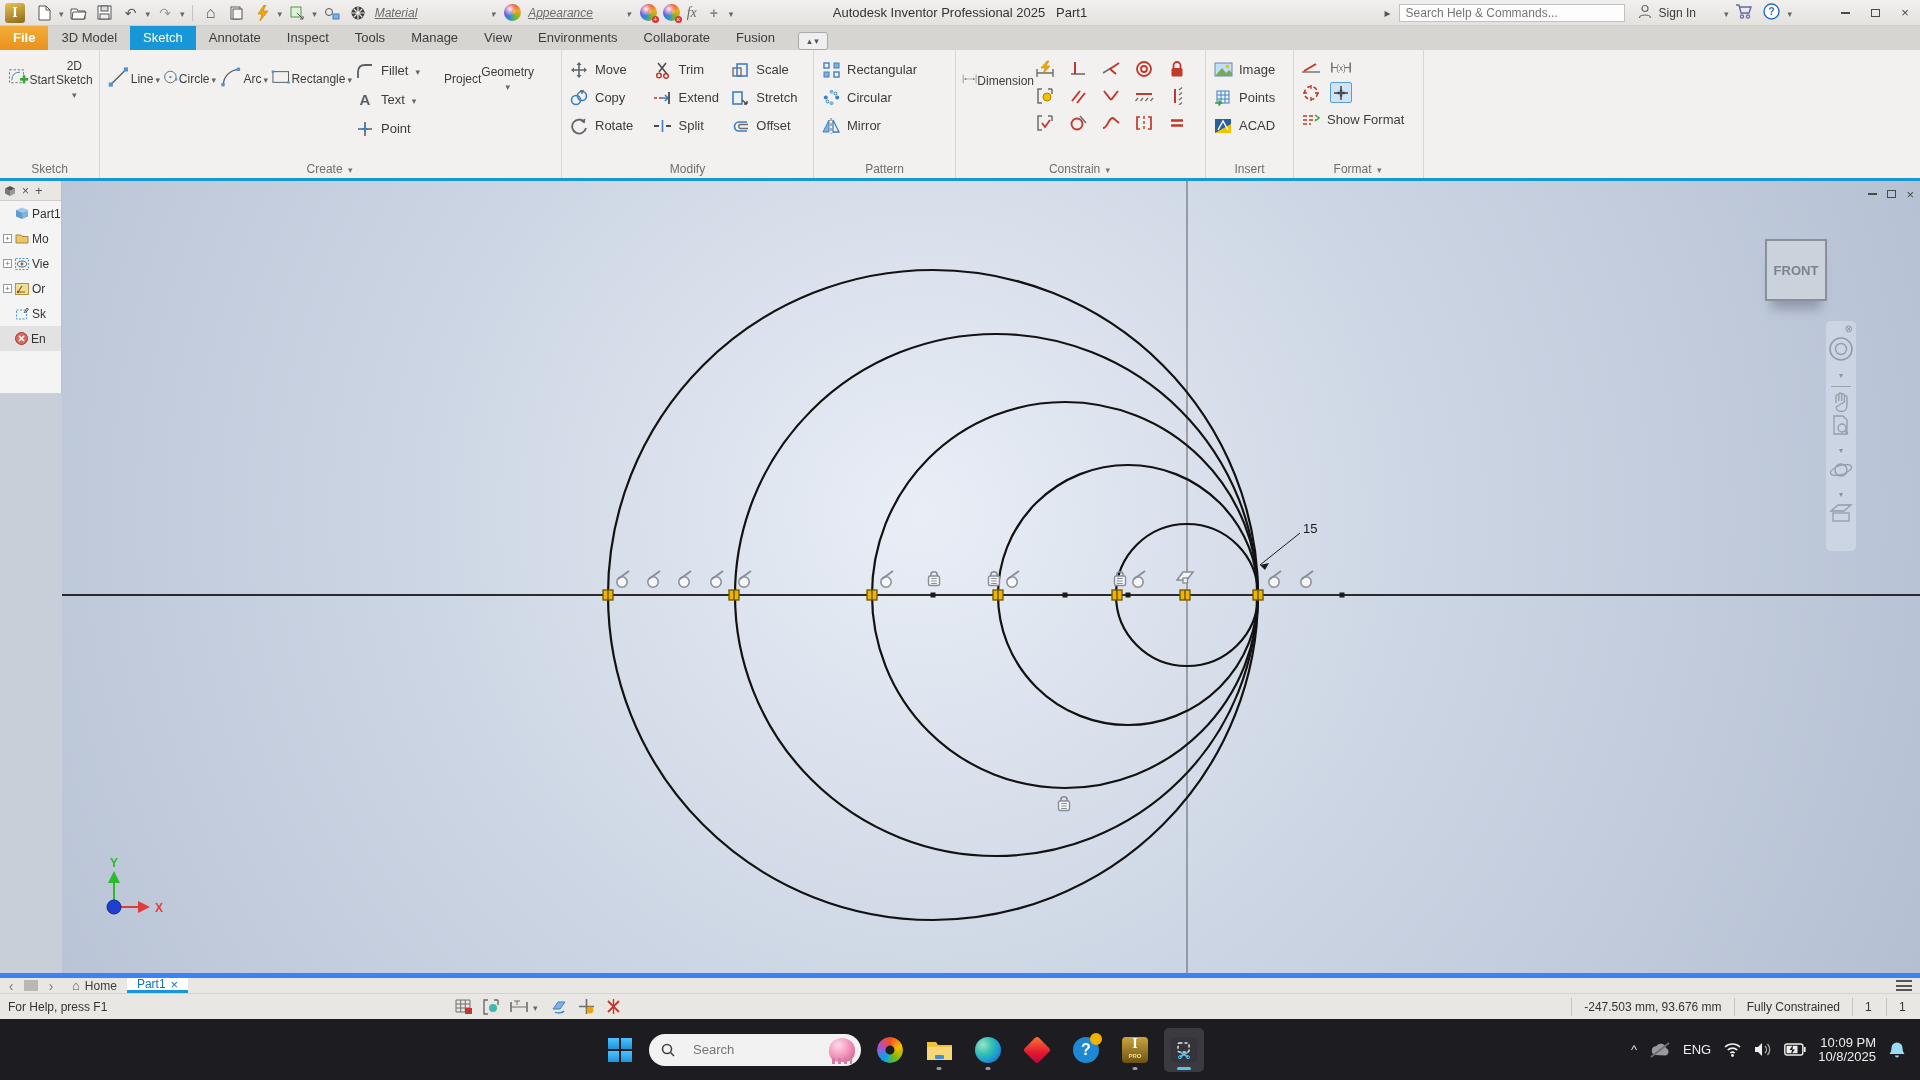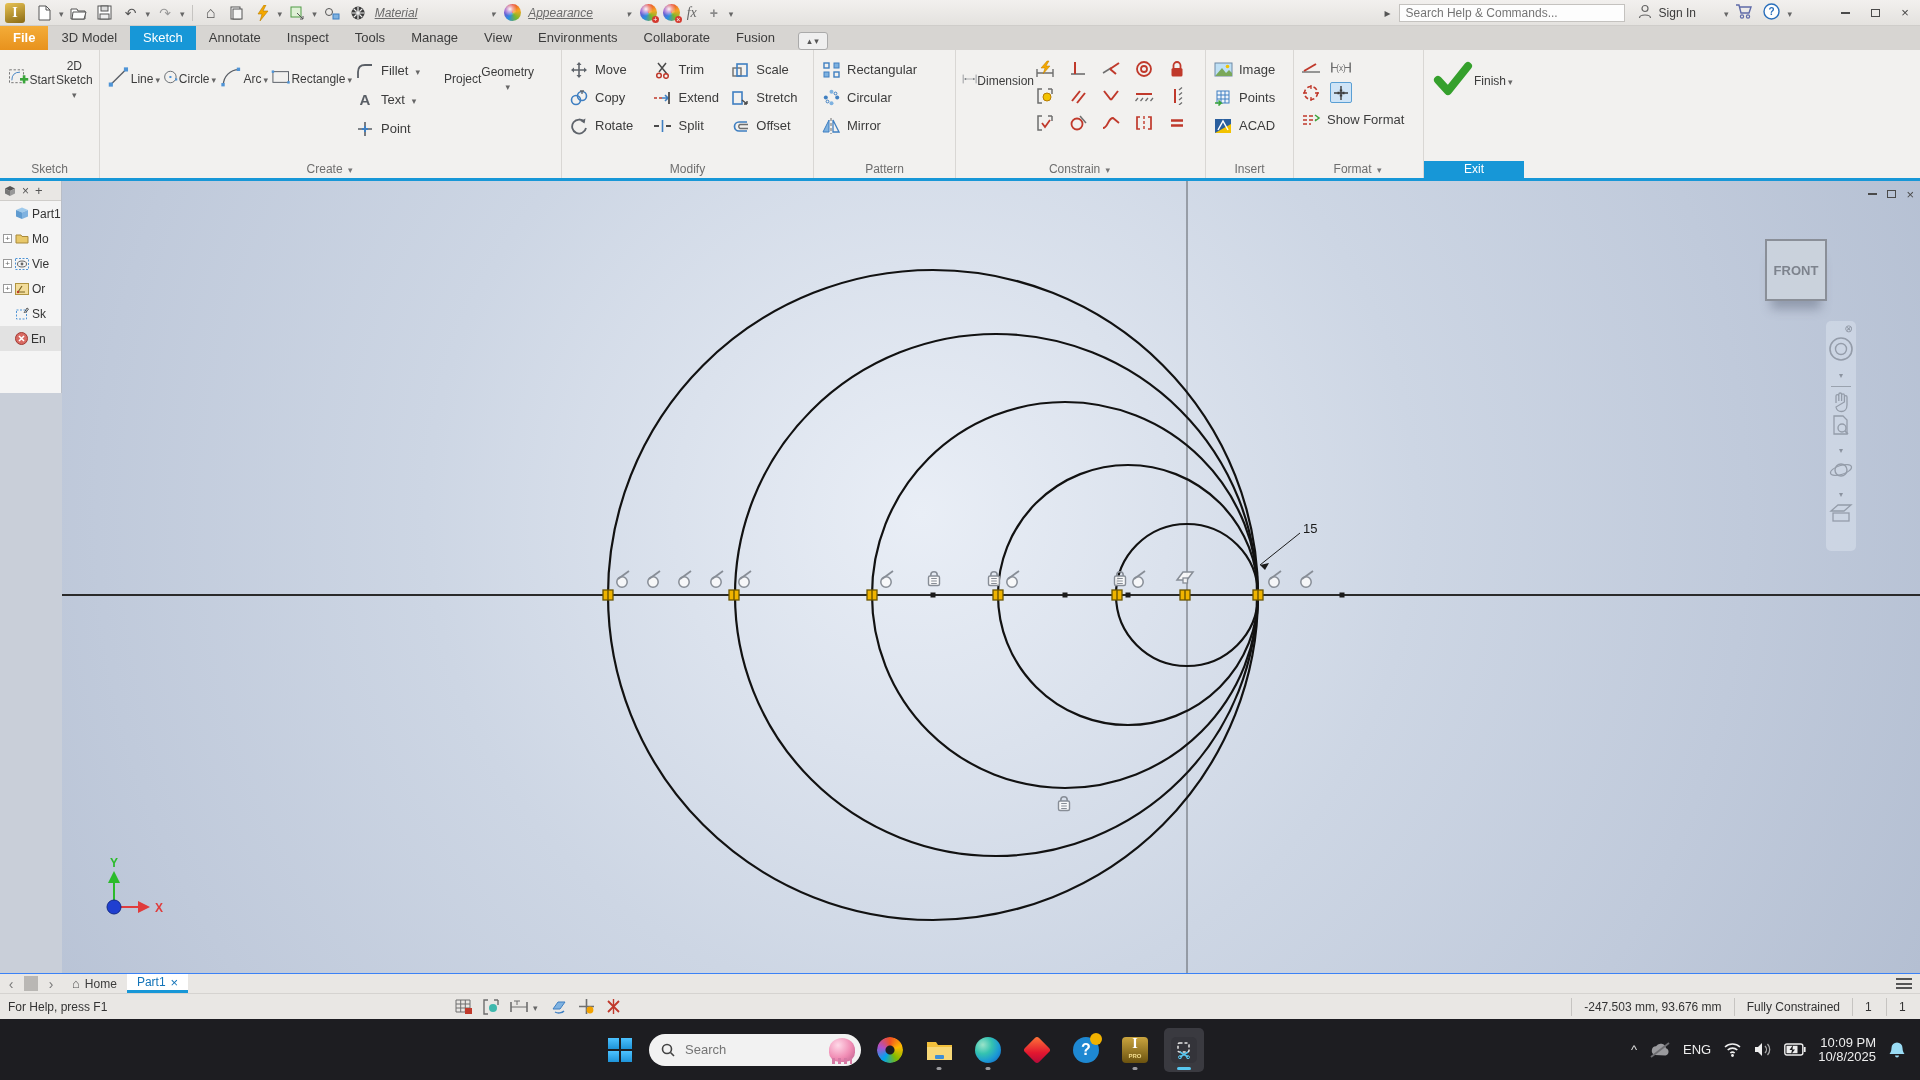--- a/index.html
+++ b/index.html
@@ -80,21 +80,21 @@
     align-items:center; padding-top:2px; gap:2px; color:#8b93a0; }
   #navbar svg { opacity:.85; }
   .nav-sep { width:20px; height:1px; background:#9aa2ae; margin:2px 0; }
   .nav-caret::before { content:"▾"; font-size:8px; color:#8b93a0; }
   #doc-controls { position:absolute; right:6px; top:4px; display:flex; gap:10px; align-items:center; color:#4a4a4a; }
   .dc-min { width:9px; height:2px; background:#4a4a4a; }
   .dc-rest { width:9px; height:8px; border:1px solid #4a4a4a; }
   .dc-close::before { content:"×"; font-size:13px; line-height:10px; }
   
   #doctabs { position:absolute; left:0; top:973px; width:1920px; height:20px; background:#e9e7e4;
-    border-top:1px solid #3b82f6; display:flex; align-items:stretch; font-size:12px; }
+    border-top:5px solid #3b82f6; display:flex; align-items:stretch; font-size:12px; }
   .nav-arrow { width:22px; display:flex; align-items:center; justify-content:center; color:#777; }
   .nav-arrow.l::before { content:"‹"; font-size:14px; }
   .nav-arrow.r::before { content:"›"; font-size:14px; }
   .nav-thumb { width:14px; background:#b9b7b4; margin:2px 2px; }
   .dtab { display:flex; align-items:center; gap:5px; padding:0 10px; color:#3c3c3c; }
   .dtab.active { background:#fff; color:#1273b8; border-bottom:3px solid #1797d7; }
   .home-glyph::before { content:"⌂"; font-size:13px; color:#555; }
   .tab-close::before { content:"×"; color:#1273b8; font-size:13px; }
   .burger { margin-left:auto; margin-right:8px; align-self:center; width:16px; height:11px;
     border-top:2px solid #555; border-bottom:2px solid #555; }
@@ -109,21 +109,21 @@
   #taskbar { position:absolute; left:0; top:1019px; width:1920px; height:61px; background:#1d1d21;
     display:flex; align-items:center; color:#eee; }
   #tb-center { position:absolute; left:600px; display:flex; align-items:center; gap:9px; }
   .tb-item { width:40px; height:44px; display:flex; align-items:center; justify-content:center;
     position:relative; border-radius:5px; }
   .run-dot { position:absolute; bottom:2px; left:50%; transform:translateX(-50%);
     width:5px; height:3px; border-radius:2px; background:#9a9a9e; }
   .tb-item.active { background:#3a3a40; }
   .tb-item.active .run-dot { width:14px; background:#58c7f0; }
   #search-pill { width:212px; height:32px; border-radius:16px; background:#f2f2f2;
-    display:flex; align-items:center; padding:0 6px 0 12px; gap:8px; }
+    display:flex; align-items:center; padding:0 6px 0 12px; gap:16px; }
   #search-pill input { border:0; outline:0; background:transparent; width:120px;
     font-size:13px; color:#444; font-family:"Liberation Sans",sans-serif; }
   .octopus { width:26px; height:24px; margin-left:auto; border-radius:50% 50% 40% 40%;
     background:radial-gradient(circle at 35% 30%, #ffd9e8, #f08cb4 55%, #b85c8a 100%); position:relative; }
   .octopus::before { content:""; position:absolute; left:3px; right:3px; bottom:-2px; height:6px;
     background:repeating-linear-gradient(90deg,#d77aa5 0 3px,transparent 3px 6px); }
   .win-logo { display:grid; grid-template-columns:11px 11px; grid-gap:2px; }
   .win-logo i { width:11px; height:11px; background:linear-gradient(#4cc2ff,#1e93d8); }
   .copilot { width:26px; height:26px; border-radius:50%;
     background:conic-gradient(#f25022,#ffb900,#7fba00,#00a4ef,#b14fc9,#f25022);
@@ -223,20 +223,23 @@
   <div class="sphere">
       <span class="badge" style="background:#d43a2f;">+</span>
     </div>
   <div class="sphere">
       <span class="badge" style="background:#d43a2f;">×</span>
     </div>
   <span class="fx">fx</span>
   <div class="qat-icon" style="color:#8a8a8a; font-weight:bold;">+</div>
   <span class="caret"></span>
 
+  <div id="win-title">
+    <span>Autodesk Inventor Professional 2025</span>&nbsp;&nbsp;&nbsp;<span>Part1</span>
+  </div>
 
   <div id="title-right">
     <span class="expand-arrow"></span>
     <input id="help-search" readonly="" placeholder="Search Help &amp; Commands..." style="">
     <span class="tb-glyph">
       <svg width="14" height="15" viewBox="0 0 14 15">
           <circle cx="7" cy="4.5" r="3" fill="none" stroke="#666" stroke-width="1.2"></circle>
           <path d="M1.5 14 c0-4 11-4 11 0" fill="none" stroke="#666" stroke-width="1.2"></path>
         </svg>
     </span>
@@ -686,30 +689,20 @@
               <path d="M2 4 H12 M2 8 H15 M2 12 H10" stroke="#c0392b" stroke-width="1.6" stroke-dasharray="4 2"></path>
               <path d="M14 3 l4 3 -4 3" fill="none" stroke="#3aa53a" stroke-width="1.5"></path>
             </svg>
           </span>
         <span>Show Format</span>
       </div>
     </div>
     <div class="pfoot"><span>Format</span> <span class="caret"></span></div>
   </div>
 
-  <div class="panel" style="width:100px; border-right:none;">
-    <div class="btn-lg" style="width:86px; padding-top:6px;">
-      <svg width="44" height="38" viewBox="0 0 44 38">
-          <path d="M8 20 L18 31 L38 6" fill="none" stroke="#35a02c" stroke-width="8" stroke-linecap="round" stroke-linejoin="round"></path>
-        </svg>
-      <span>Finish</span>
-      <span class="caret"></span>
-    </div>
-    <div class="pfoot exit-foot">Exit</div>
-  </div>
 
   <div style="flex:1;"></div>
 </div>
 
 <div id="main">
   <svg id="sketch-svg" width="1858" height="792">
       <line x1="1125" y1="0" x2="1125" y2="792" stroke="#5d6066" stroke-width="1"></line>
       <line x1="0" y1="414" x2="1858" y2="414" stroke="#2a2a2a" stroke-width="2"></line>
       <circle cx="871" cy="414" r="325" fill="none" stroke="#121212" stroke-width="2.2"></circle>
       <circle cx="934" cy="414" r="261" fill="none" stroke="#121212" stroke-width="2.2"></circle>

